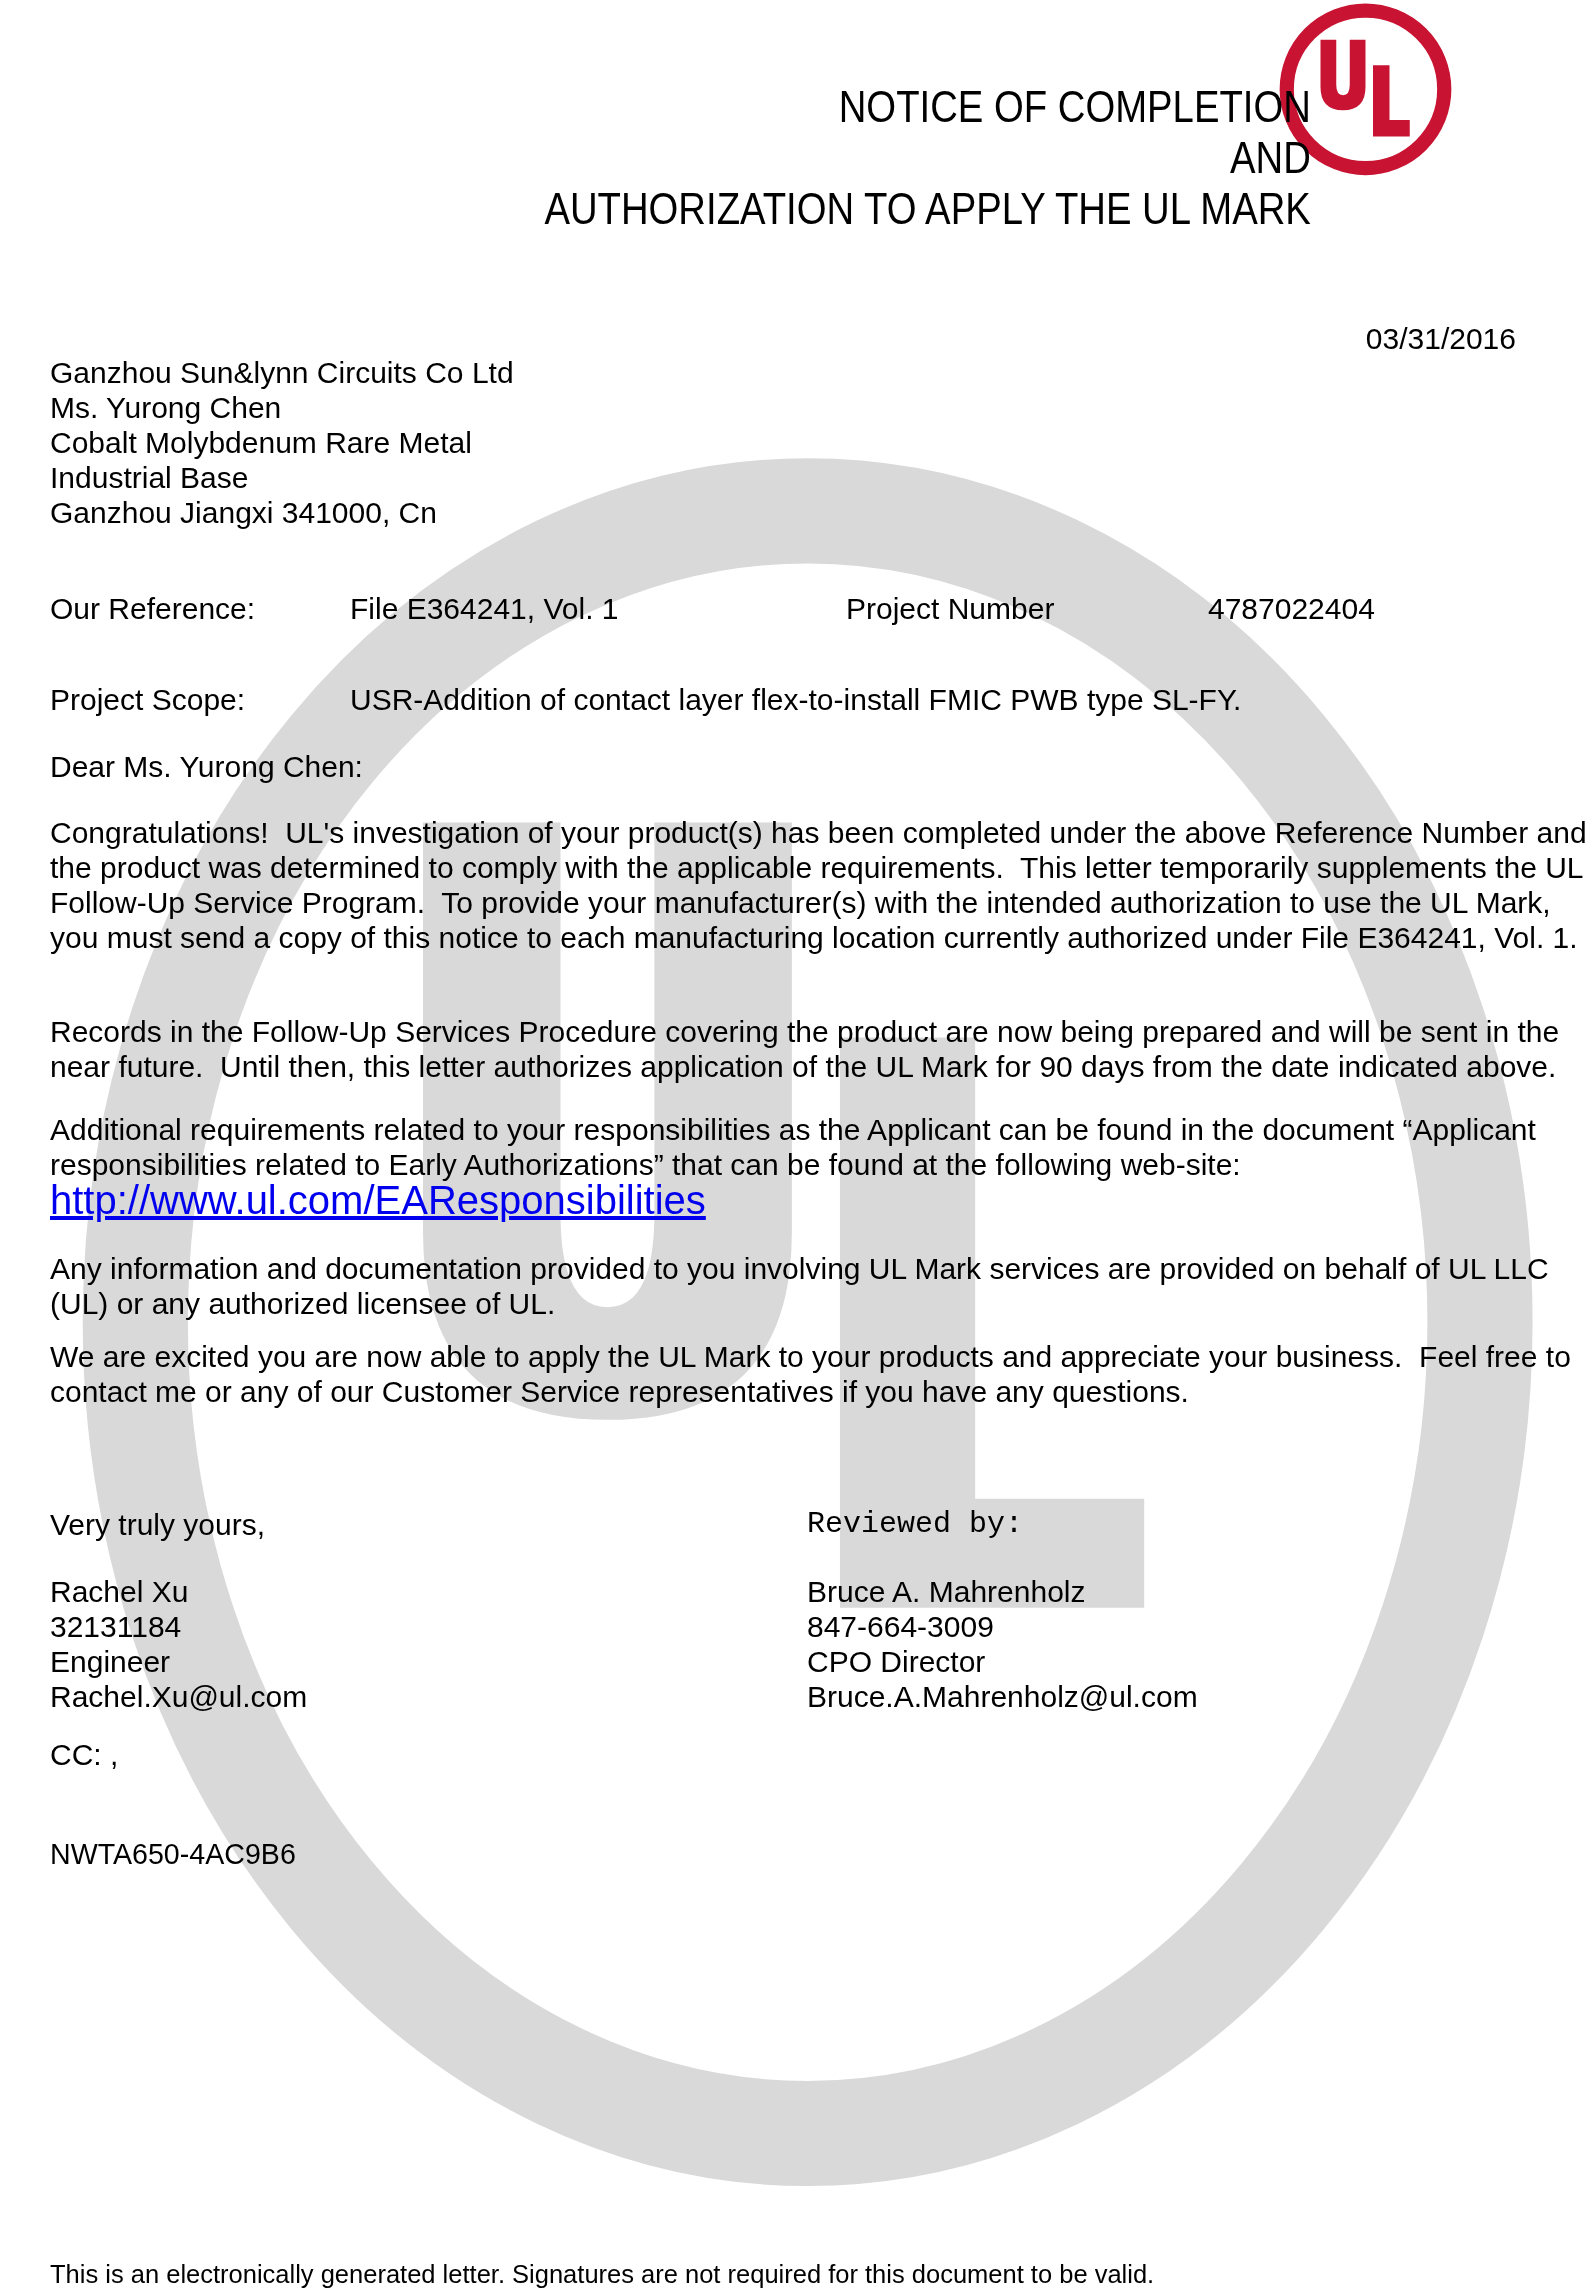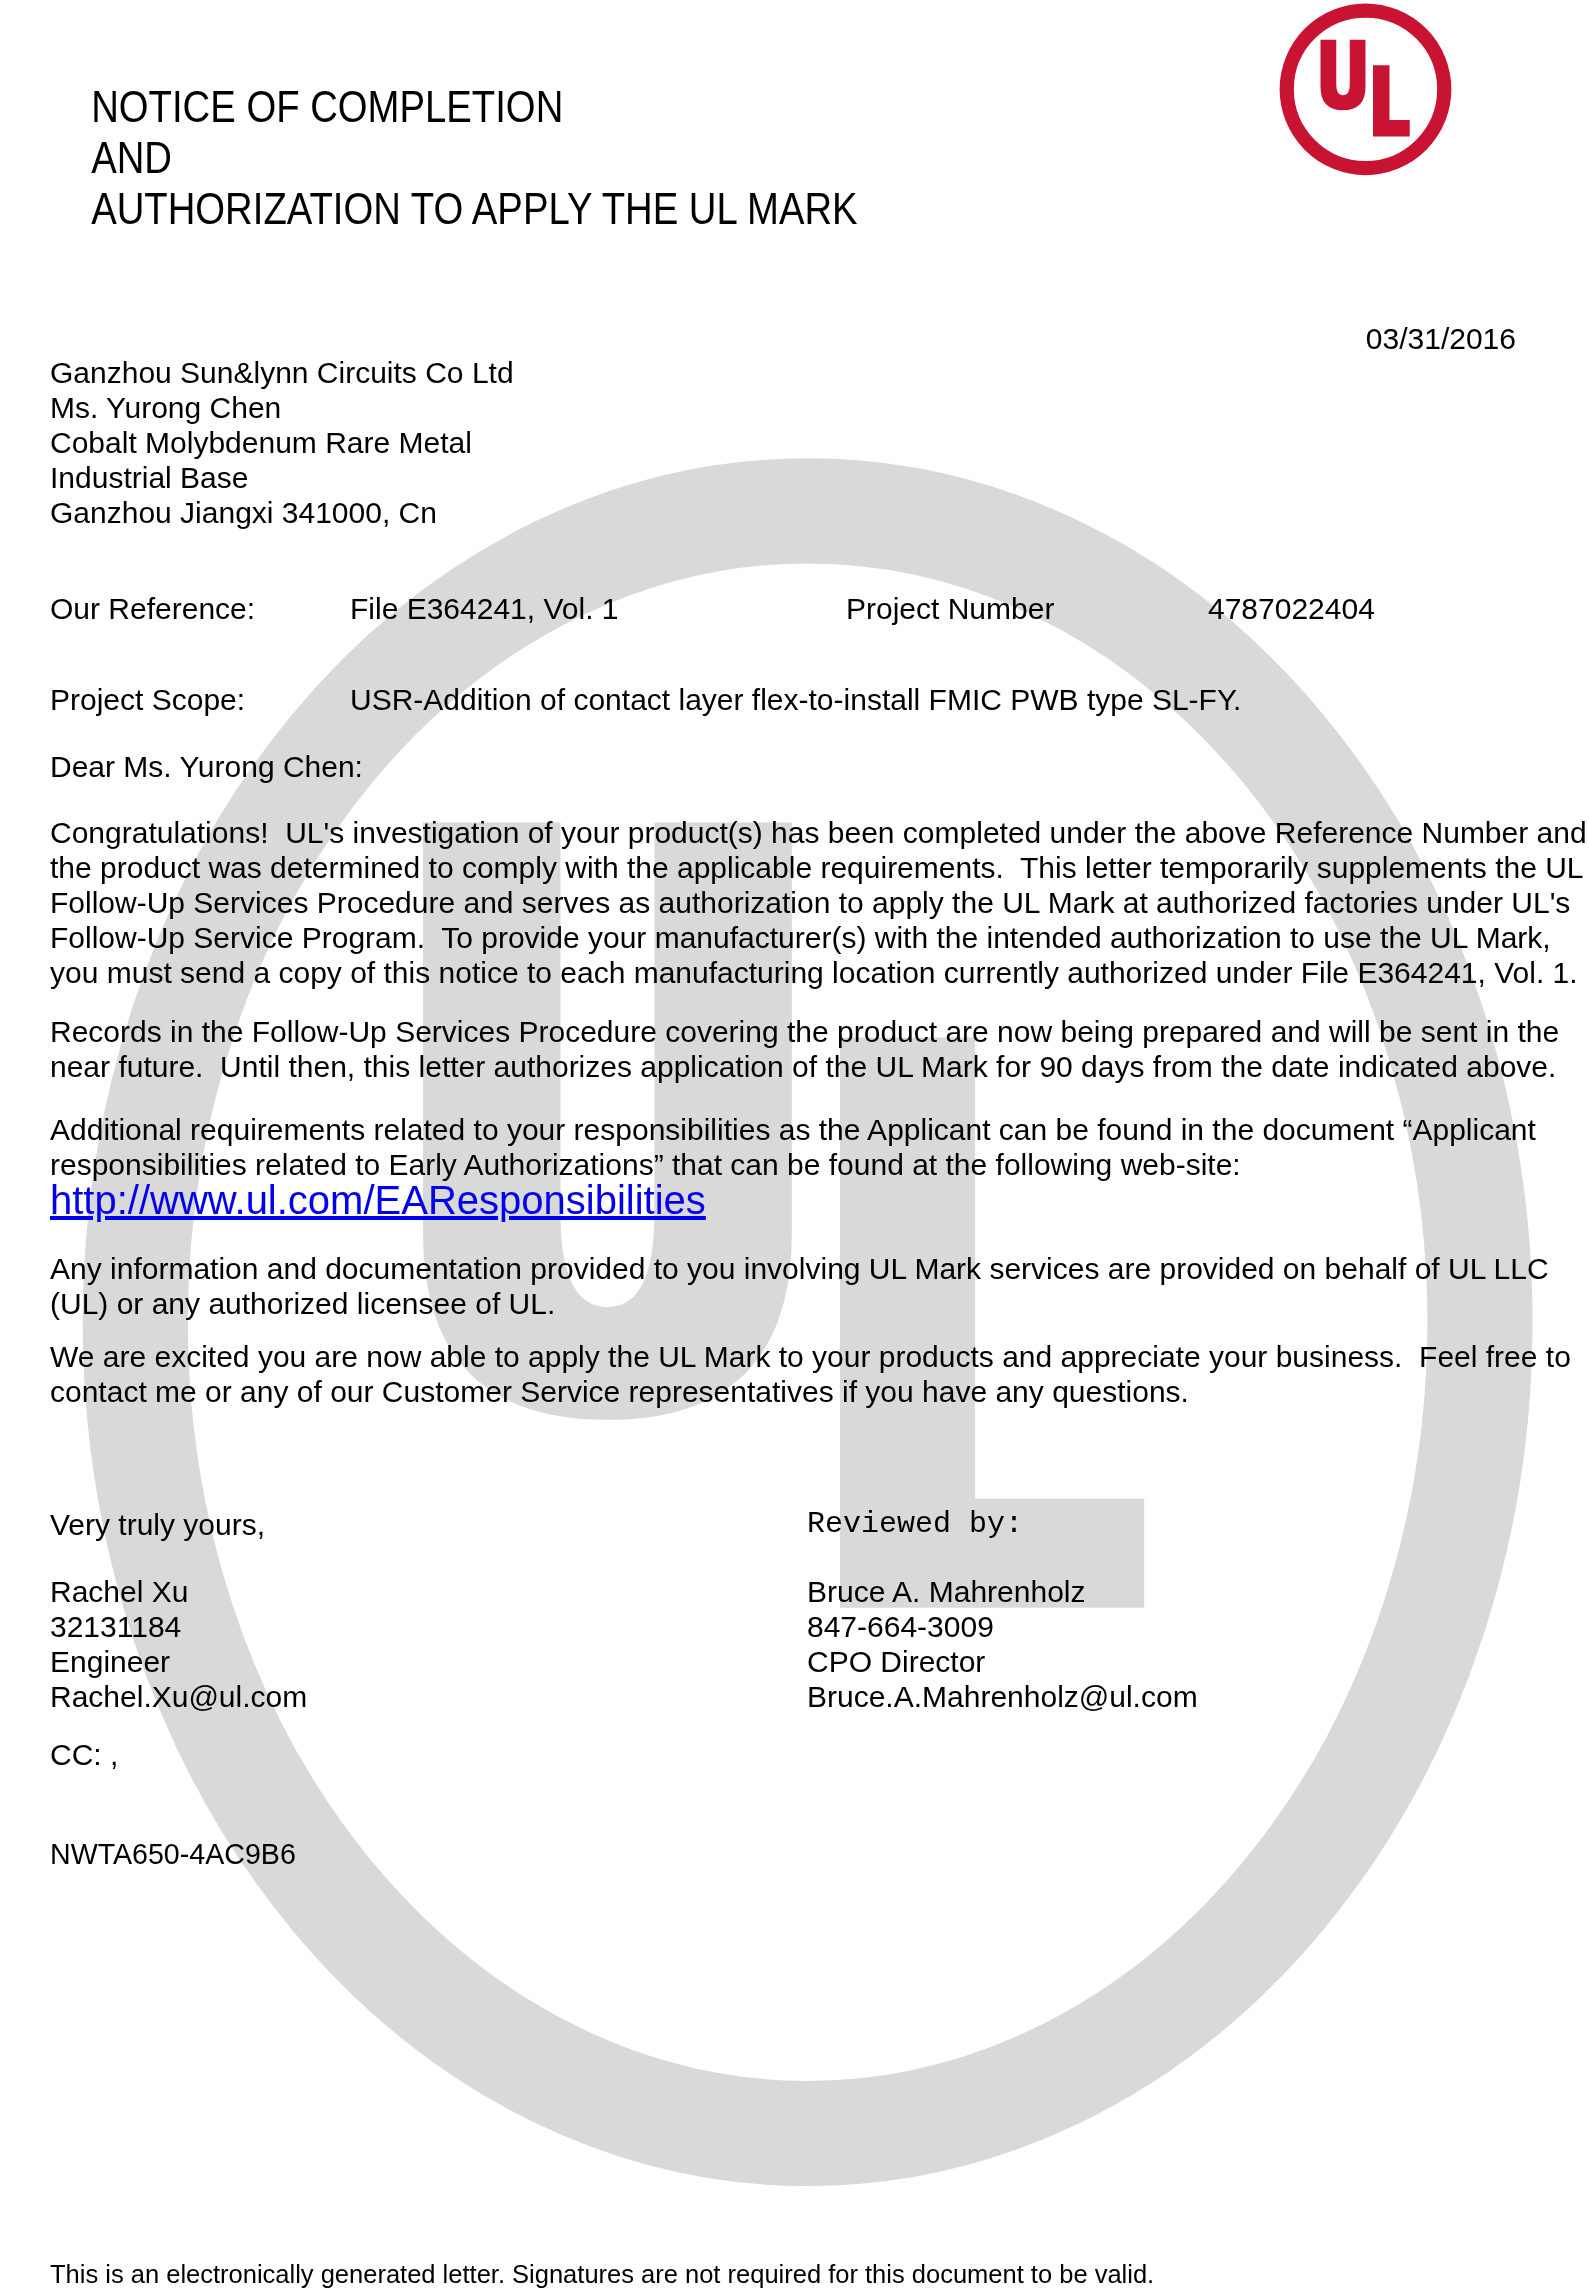--- a/index.html
+++ b/index.html
@@ -1,21 +1,21 @@
 <!DOCTYPE html>
 <html style="font-size:12px"><head>
 <meta charset="utf-8">
 <style>
   html,body{margin:0;padding:0;background:#fff;}
   .page{position:relative;width:1589px;height:2295px;background:#ffffff;overflow:hidden;
         font-family:"Liberation Sans",sans-serif;color:#000;font-size:30px;line-height:35px;}
   .abs{position:absolute;}
   .tline{white-space:pre;}
   .watermark{position:absolute;left:0;top:0;}
-  .title{top:81px;left:0;width:1402px;text-align:left;font-size:44px;line-height:51px;}
+  .title{top:81px;left:0;width:1402px;text-align:right;font-size:44px;line-height:51px;}
   .title .tline{transform:scaleX(0.87);transform-origin:50% 50%;}
   .date{top:321px;right:73px;text-align:right;}
   .address{top:355px;left:50px;}
   .refrow{left:50px;width:1495px;height:35px;}
   .refrow span{position:absolute;top:0;white-space:pre;}
   .ref-label{left:0;}
   .ref-value{left:300px;}
   .ref-label2{left:796px;}
   .ref-value2{left:1158px;}
   .salutation{top:749px;left:50px;}
@@ -72,21 +72,20 @@
   <div class="abs refrow" style="top:682px;">
     <span class="ref-label">Project Scope:</span>
     <span class="ref-value">USR-Addition of contact layer flex-to-install FMIC PWB type SL-FY.</span>
   </div>
 
   <div class="abs salutation">Dear Ms. Yurong Chen:</div>
 
   <div class="abs para" style="top:815px;">
       <div class="tline">Congratulations!  UL's investigation of your product(s) has been completed under the above Reference Number and</div>
       <div class="tline">the product was determined to comply with the applicable requirements.  This letter temporarily supplements the UL</div>
-      <div class="tline">Follow-Up Services Procedure and serves as authorization to apply the UL Mark at authorized factories under UL's</div>
       <div class="tline">Follow-Up Service Program.  To provide your manufacturer(s) with the intended authorization to use the UL Mark,</div>
       <div class="tline">you must send a copy of this notice to each manufacturing location currently authorized under File E364241, Vol. 1.</div>
     </div>
   <div class="abs para" style="top:1014px;">
       <div class="tline">Records in the Follow-Up Services Procedure covering the product are now being prepared and will be sent in the</div>
       <div class="tline">near future.  Until then, this letter authorizes application of the UL Mark for 90 days from the date indicated above.</div>
     </div>
   <div class="abs para" style="top:1112px;">
       <div class="tline">Additional requirements related to your responsibilities as the Applicant can be found in the document “Applicant</div>
       <div class="tline">responsibilities related to Early Authorizations” that can be found at the following web-site:</div>

